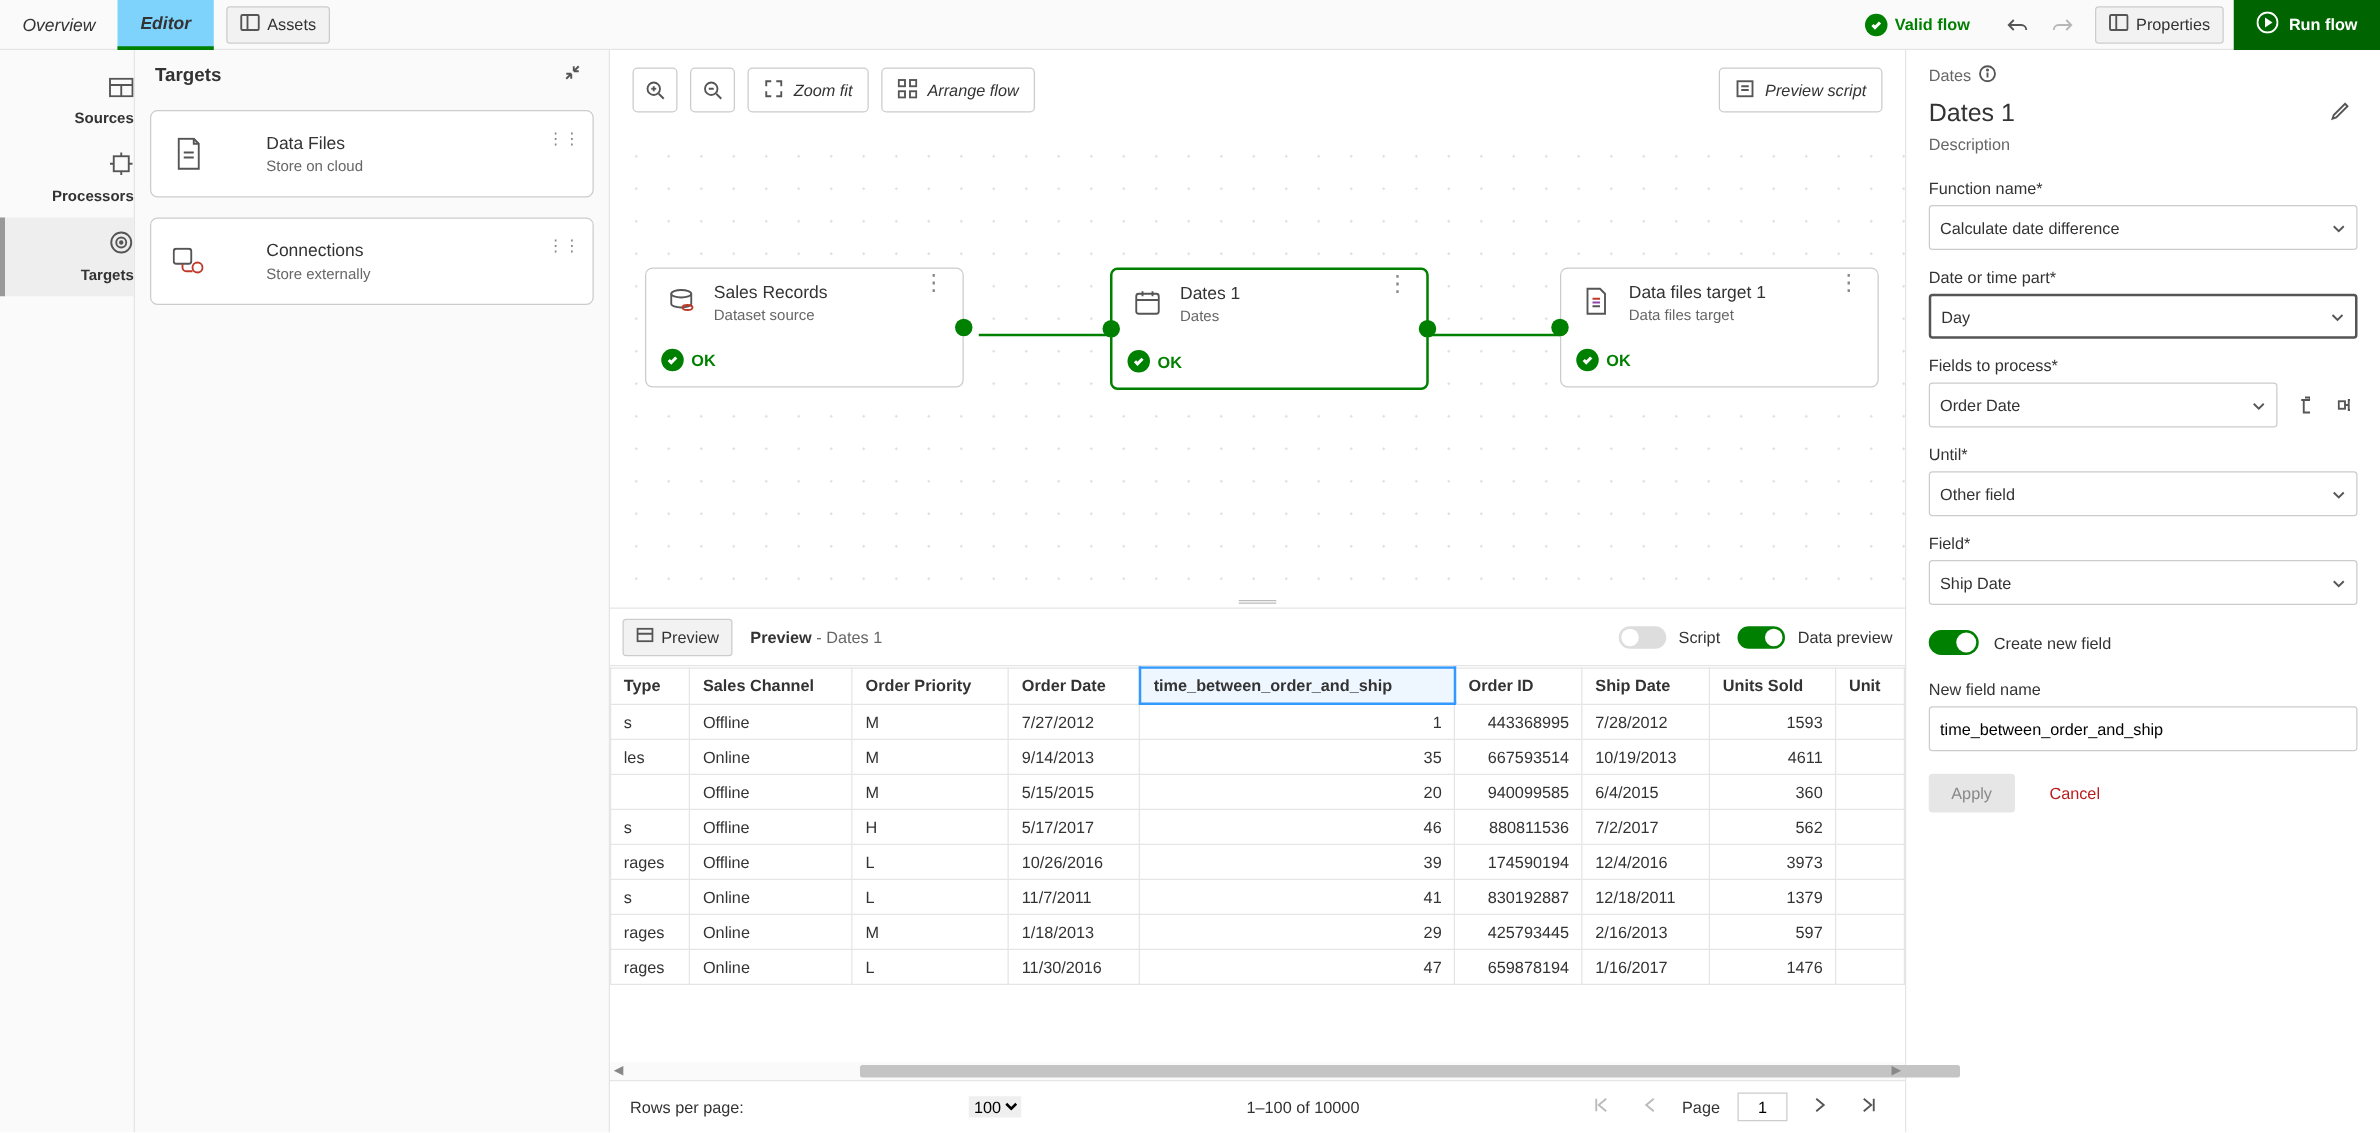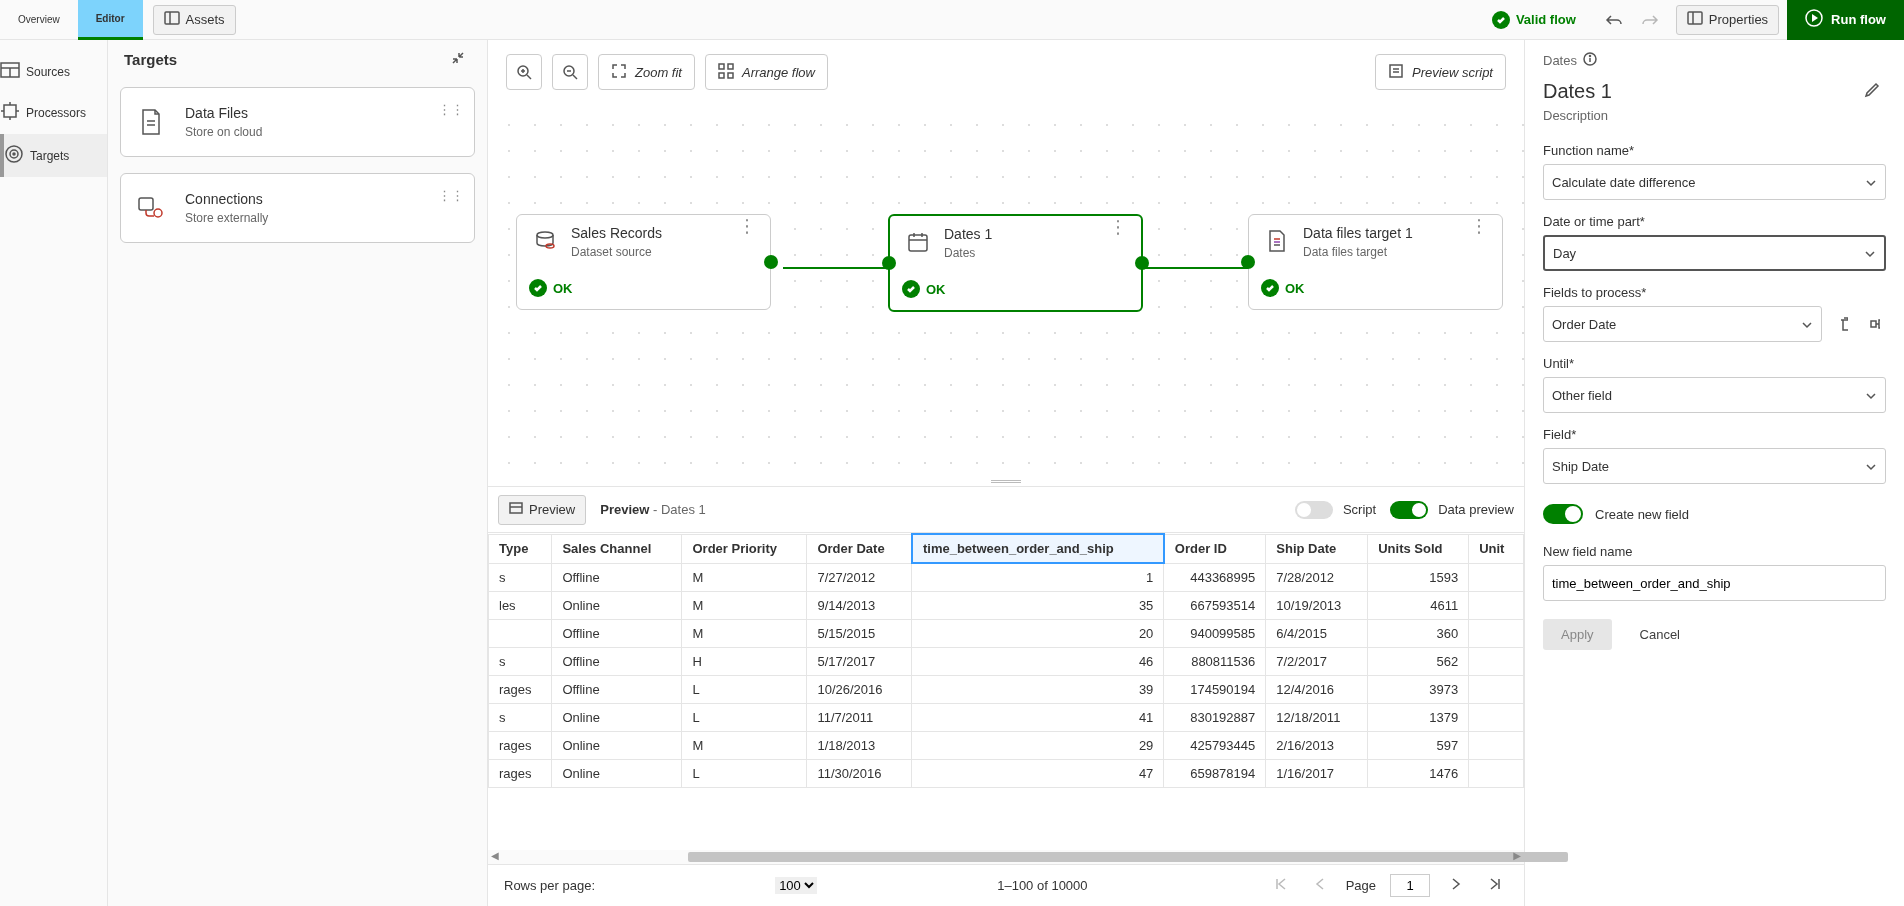--- a/index.html
+++ b/index.html
@@ -13,40 +13,40 @@
     --selected-bg:#f0f0f0;
   }
   *{box-sizing:border-box;}
   body{margin:0;font-family:Arial, sans-serif;font-size:13px;color:var(--text);background:#fff;overflow:hidden;}
   button{font-family:inherit;font-size:inherit;color:inherit;background:none;border:none;cursor:pointer;}
   select,input{font-family:inherit;font-size:inherit;}
   .app{display:flex;flex-direction:column;height:906px;width:1904px;transform-origin:top left;}
 
   
   .topbar{display:flex;align-items:center;height:40px;border-bottom:1px solid var(--border-light);background:var(--panel-bg);}
-  .tab{padding:0 18px;height:40px;display:flex;align-items:center;font-size:10px;}
+  .tab{padding:0 18px;height:40px;display:flex;align-items:center;font-size:14px;font-style:italic;}
   .tab.active{background:#7dd3fc;border-bottom:3px solid var(--green);font-weight:600;}
   .assets-btn{display:flex;align-items:center;gap:6px;height:30px;padding:0 10px;margin-left:10px;border:1px solid var(--border);border-radius:3px;background:#f2f2f2;}
   .top-spacer{flex:1;}
   .valid{display:flex;align-items:center;gap:6px;color:var(--green);font-weight:600;margin-right:20px;}
   .icon-btn{width:36px;height:36px;display:flex;align-items:center;justify-content:center;border-radius:3px;}
   .props-btn{display:flex;align-items:center;gap:6px;height:30px;padding:0 10px;border:1px solid var(--border);border-radius:3px;background:#f2f2f2;margin:0 8px;}
   .run-btn{display:flex;align-items:center;gap:8px;height:40px;padding:0 18px;background:var(--green-dark);color:#fff;font-weight:600;}
   .run-btn svg{stroke:#fff;fill:none;}
 
   
   .middle{display:flex;flex:1;min-height:0;}
   .rail{width:108px;border-right:1px solid var(--border-light);display:flex;flex-direction:column;padding-top:12px;background:var(--panel-bg);}
-  .rail-item{display:flex;flex-direction:row;align-items:center;gap:6px;padding:10px 0;font-size:12px;}
+  .rail-item{display:flex;flex-direction:column;align-items:flex-end;gap:6px;padding:10px 0;font-size:12px;font-weight:bold;}
   .rail-item.active{background:#eeeeee;border-left:4px solid #999;}
   .targets-panel{width:380px;border-right:1px solid var(--border-light);background:var(--panel-bg);display:flex;flex-direction:column;}
   .targets-hdr{display:flex;align-items:center;justify-content:space-between;padding:10px 16px;font-weight:600;font-size:15px;}
   .target-card{margin:8px 12px;border:1px solid var(--border);border-radius:6px;background:#fff;display:flex;align-items:center;padding:14px 10px;gap:14px;position:relative;}
   .target-card .ic{width:40px;height:40px;display:flex;align-items:center;justify-content:center;}
-  .target-card .txt{flex:1;}
+  .target-card .txt{flex:1;margin-left:28px;}
   .target-card .ttl{font-size:14px;}
   .target-card .sub{font-size:12px;color:var(--muted);margin-top:4px;}
   .drag-dots{position:absolute;right:10px;top:14px;color:#888;}
 
   .canvas-wrap{flex:1;position:relative;display:flex;flex-direction:column;}
   .canvas-toolbar{display:flex;align-items:center;gap:10px;padding:14px 18px;}
   .ct-btn{height:36px;padding:0 12px;border:1px solid var(--border);border-radius:4px;background:#fff;display:flex;align-items:center;gap:8px;font-style:italic;}
   .ct-icon-btn{width:36px;height:36px;border:1px solid var(--border);border-radius:4px;background:#fff;display:flex;align-items:center;justify-content:center;}
   .canvas{flex:1;position:relative;
     background-image:radial-gradient(#ddd 1px, transparent 1px);
@@ -103,21 +103,21 @@
   .sel-row .sel{flex:1;}
   .mini-ic{width:22px;height:22px;display:flex;align-items:center;justify-content:center;}
   .text-input{width:100%;height:36px;border:1px solid var(--border);border-radius:3px;padding:0 8px;}
   .switch-row{display:flex;align-items:center;gap:12px;margin:20px 0;}
   .switch{width:40px;height:20px;border-radius:10px;background:#ccc;position:relative;}
   .switch.on{background:var(--green);}
   .switch .dot{position:absolute;width:16px;height:16px;border-radius:50%;background:#fff;top:2px;left:2px;}
   .switch.on .dot{left:22px;}
   .actions{display:flex;gap:20px;margin-top:18px;}
   .apply-btn{padding:8px 18px;background:#e6e6e6;color:#888;border-radius:3px;}
-  .cancel-btn{padding:8px 8px;color:#404040;}
+  .cancel-btn{padding:8px 8px;color:#b91c1c;}
 
   
   svg{stroke:#555;fill:none;stroke-width:1.5;}
   .green-check{width:18px;height:18px;border-radius:50%;background:var(--green);display:inline-flex;align-items:center;justify-content:center;}
   .green-check svg{stroke:#fff;stroke-width:2.5;}
 </style>
 </head>
 <body>
 
 <div class="app">

